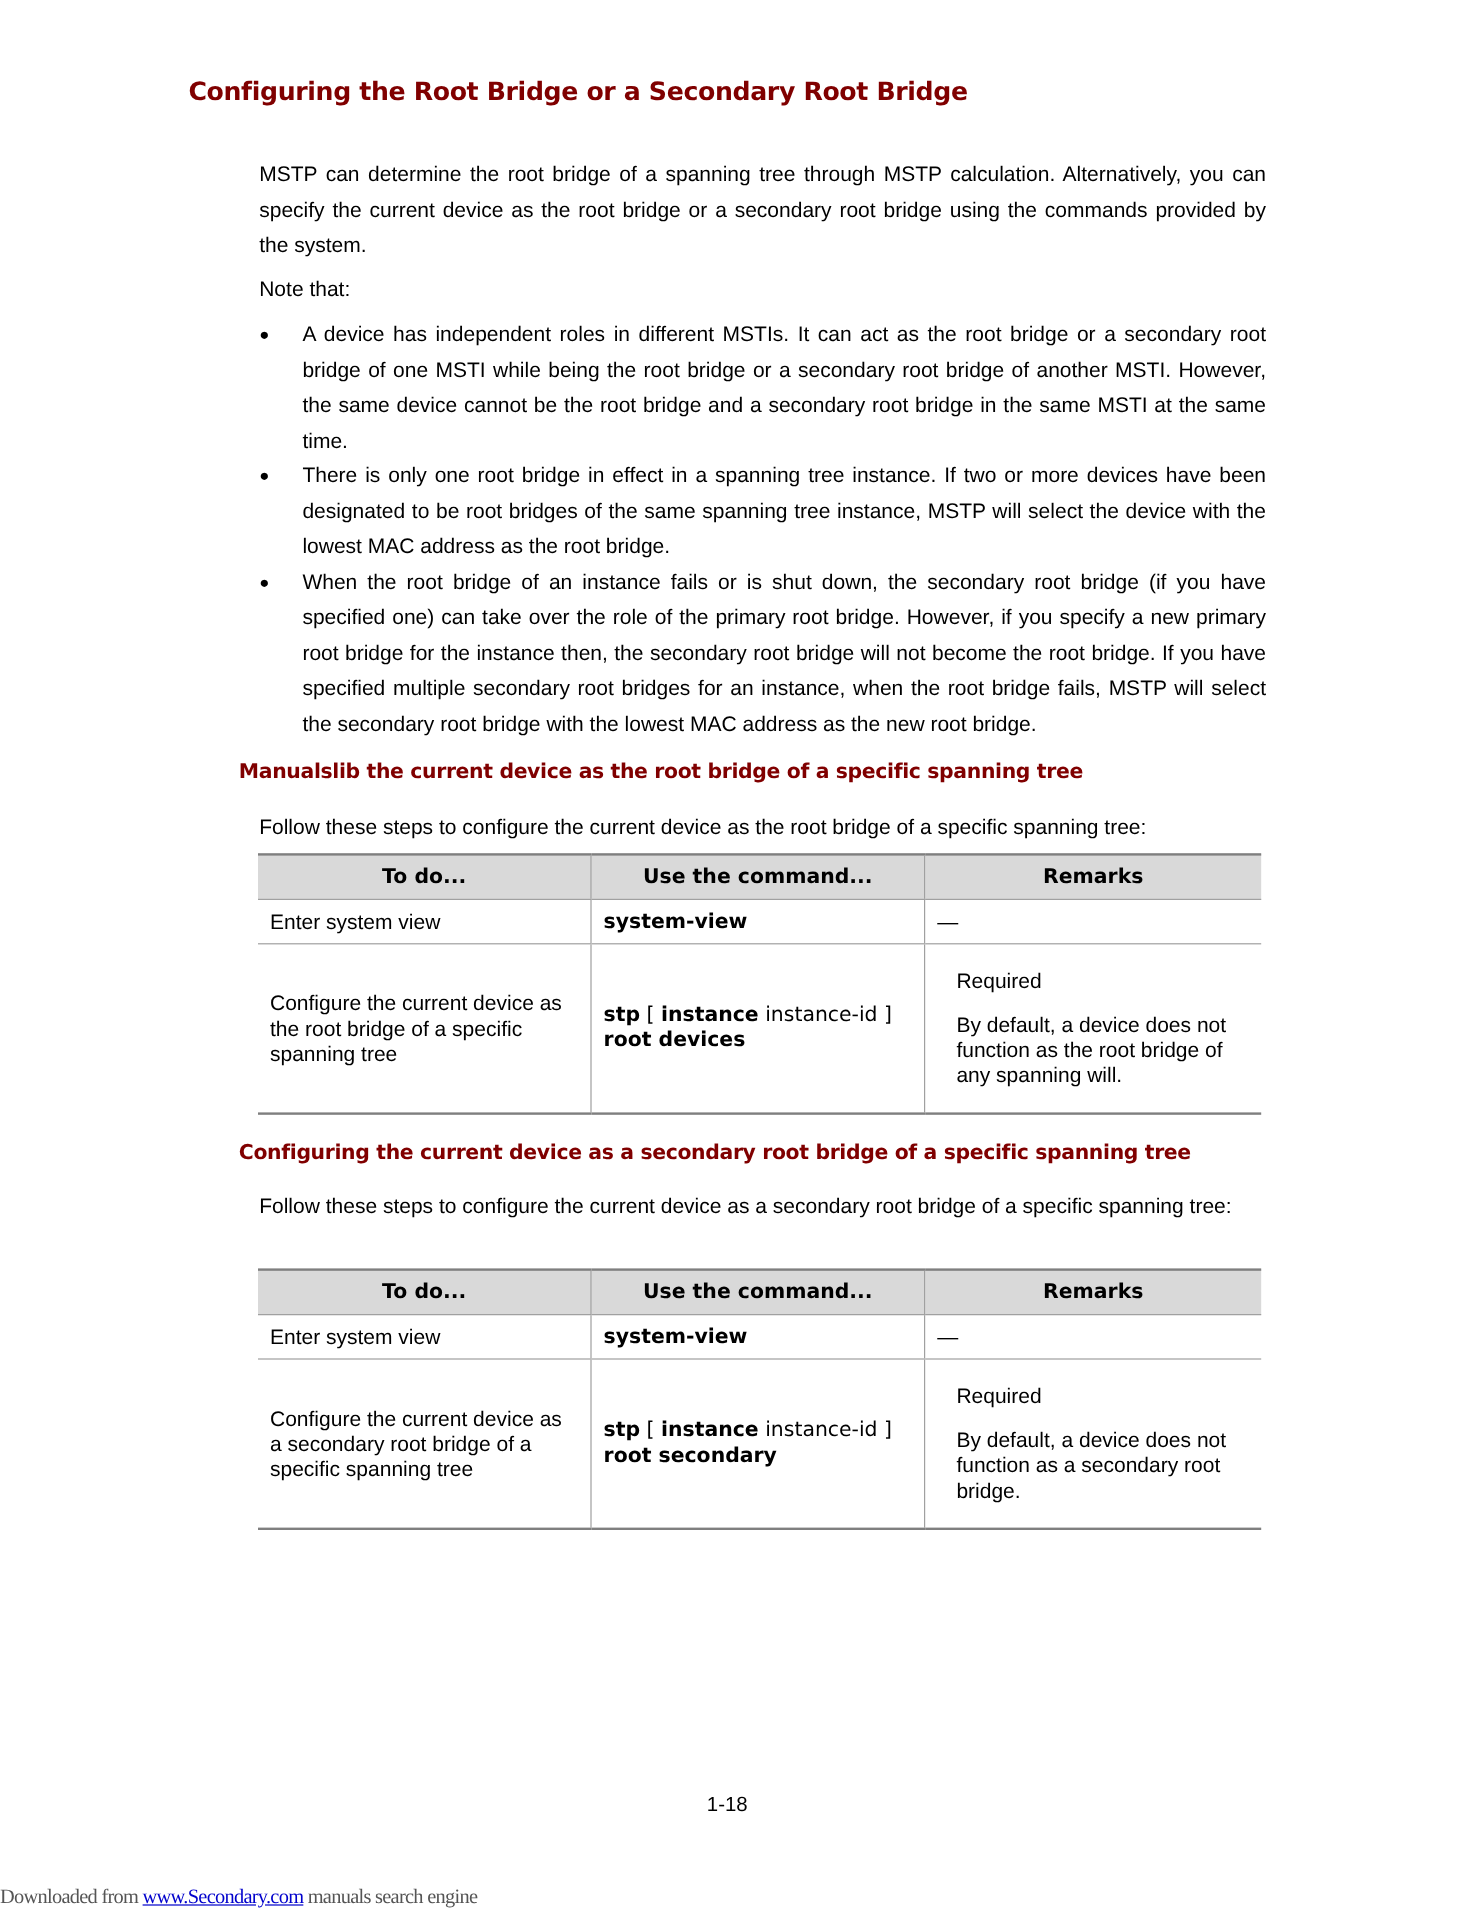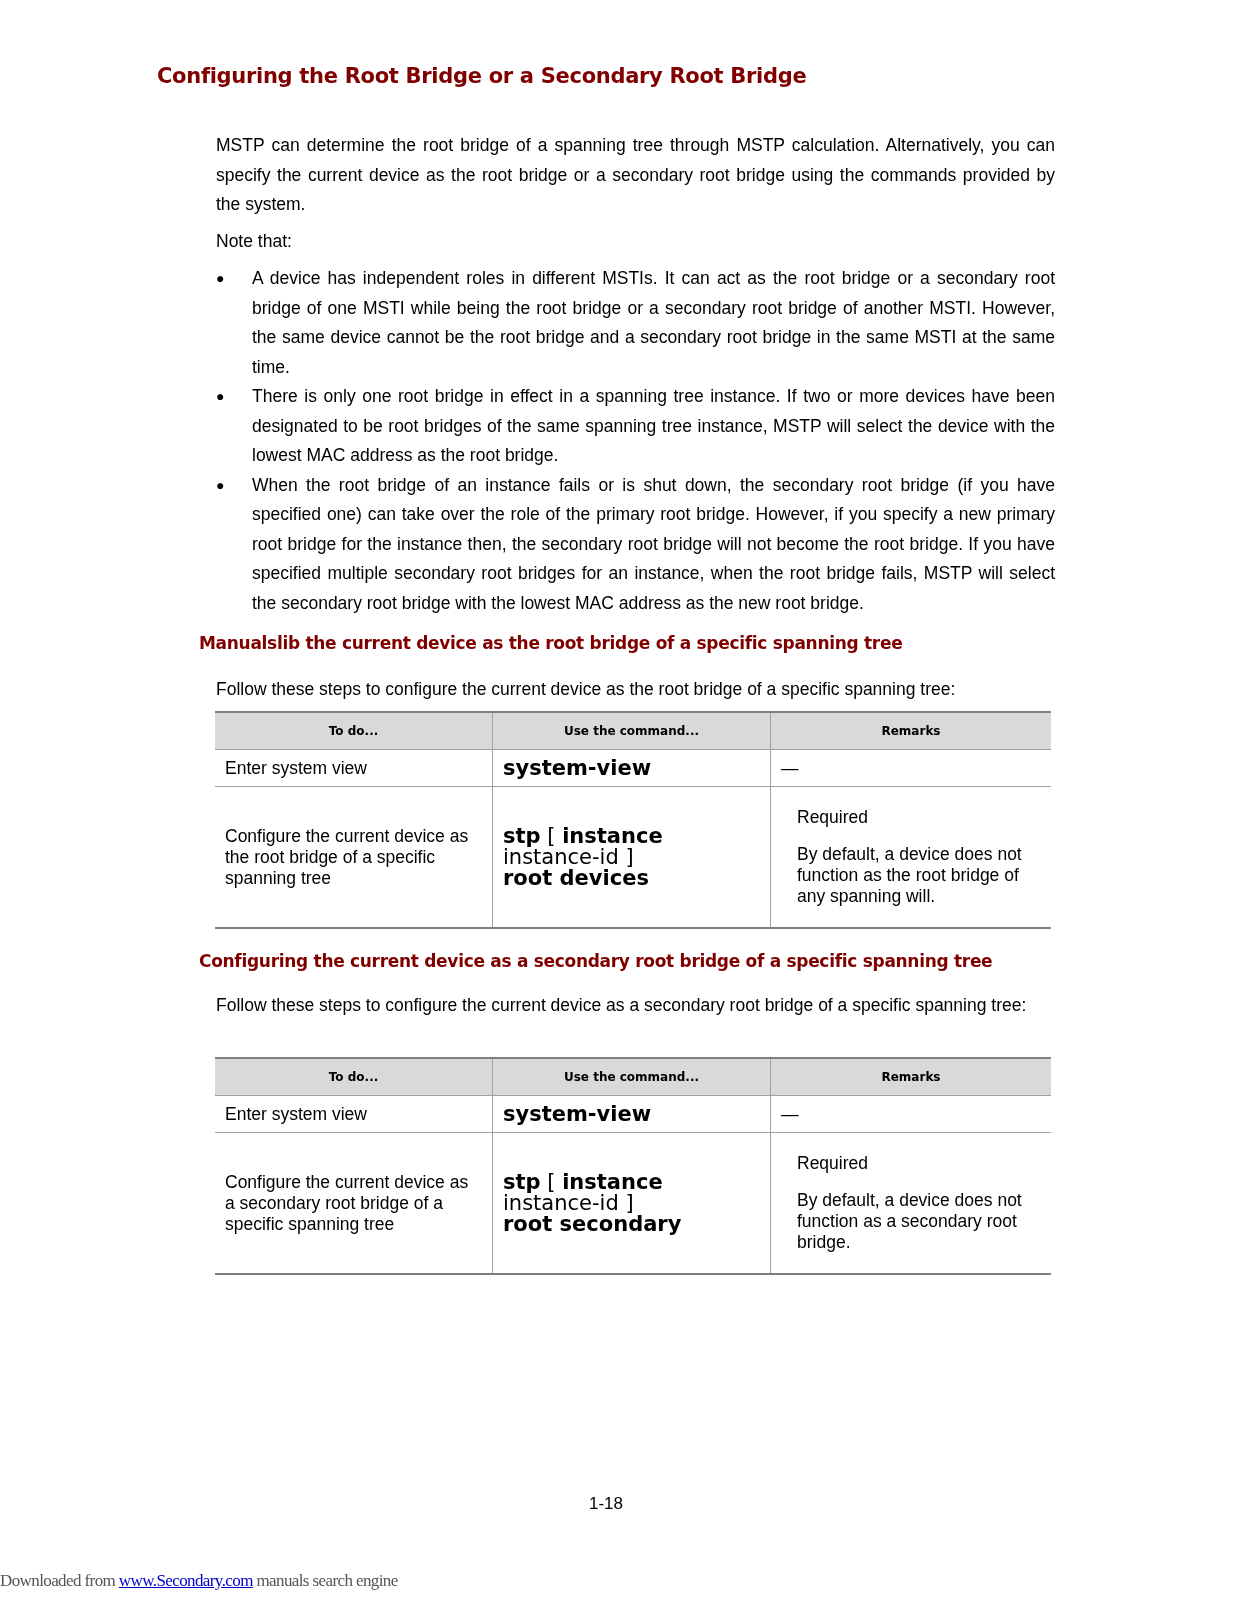--- a/index.html
+++ b/index.html
@@ -9,27 +9,27 @@
         font-weight: bold; font-size: 21px; color: #800000; letter-spacing: -0.3px; }
   .h2 { position: absolute; left: 199px; font-family: "DejaVu Sans", sans-serif;
         font-weight: bold; font-size: 17px; color: #800000; letter-spacing: -0.3px; }
   .para { position: absolute; left: 216px; width: 839px; font-size: 17.5px; line-height: 29.5px;
           text-align: justify; }
   .bullets { position: absolute; left: 216px; top: 264px; width: 839px; margin: 0; padding: 0; list-style: none; }
   .bullets li { position: relative; padding-left: 36px; font-size: 17.5px; line-height: 29.5px; text-align: justify; }
   .bullets li .dot { position: absolute; left: 0; top: 0; font-size: 14px; }
   table.cfg { position: absolute; left: 215px; width: 836px; border-collapse: collapse; font-size: 17.5px; }
   table.cfg th { background: #d9d9d9; font-family: "DejaVu Sans", sans-serif; font-weight: bold;
-                 font-size: 12px; height: 36px; padding: 0 10px; border-top: 2px solid #7f7f7f;
+                 font-size: 17px; height: 36px; padding: 0 10px; border-top: 2px solid #7f7f7f;
                  border-bottom: 1px solid #a0a0a0; }
   table.cfg th + th, table.cfg td + td { border-left: 1px solid #a0a0a0; }
   table.cfg td { vertical-align: middle; padding: 4px 10px; border-bottom: 1px solid #a0a0a0; line-height: 21px; }
   table.cfg tr.last td { border-bottom: 2px solid #7f7f7f; }
   table.cfg td.c1 { width: 257px; }
-  table.cfg td.c2 { width: 257px; font-family: "DejaVu Sans", sans-serif; font-size: 21px; }
+  table.cfg td.c2 { width: 257px; font-family: "DejaVu Sans", sans-serif; font-size: 17px; }
   .cmd-b { font-weight: bold; }
   .row1 td { height: 28px; }
   .remark p { margin: 16px; }
   .remark p + p { margin-top: 8px; }
   .page-num { position: absolute; left: 589px; top: 1494px; font-size: 17px; }
   .footer { position: absolute; left: 0; top: 1571px; font-family: "Liberation Serif", serif; font-size: 17px;
             color: #555; letter-spacing: -0.6px; }
   .footer a { color: #0000cc; text-decoration: underline; }
 </style>
 </head>

